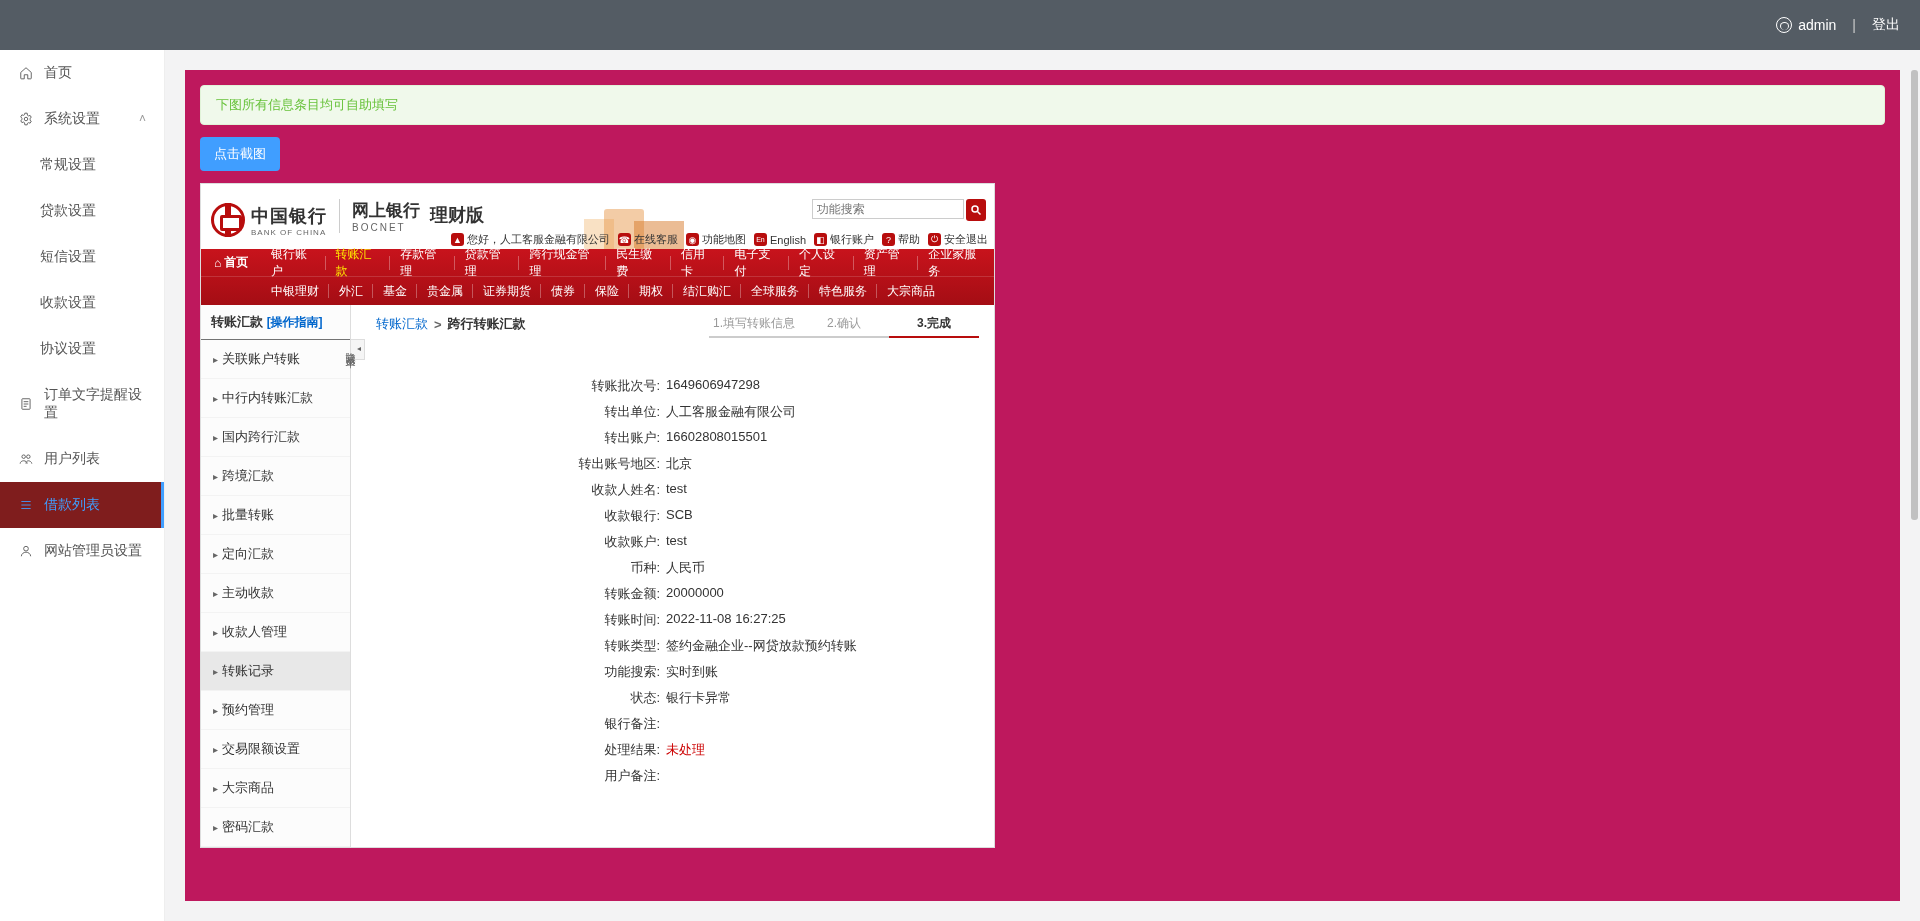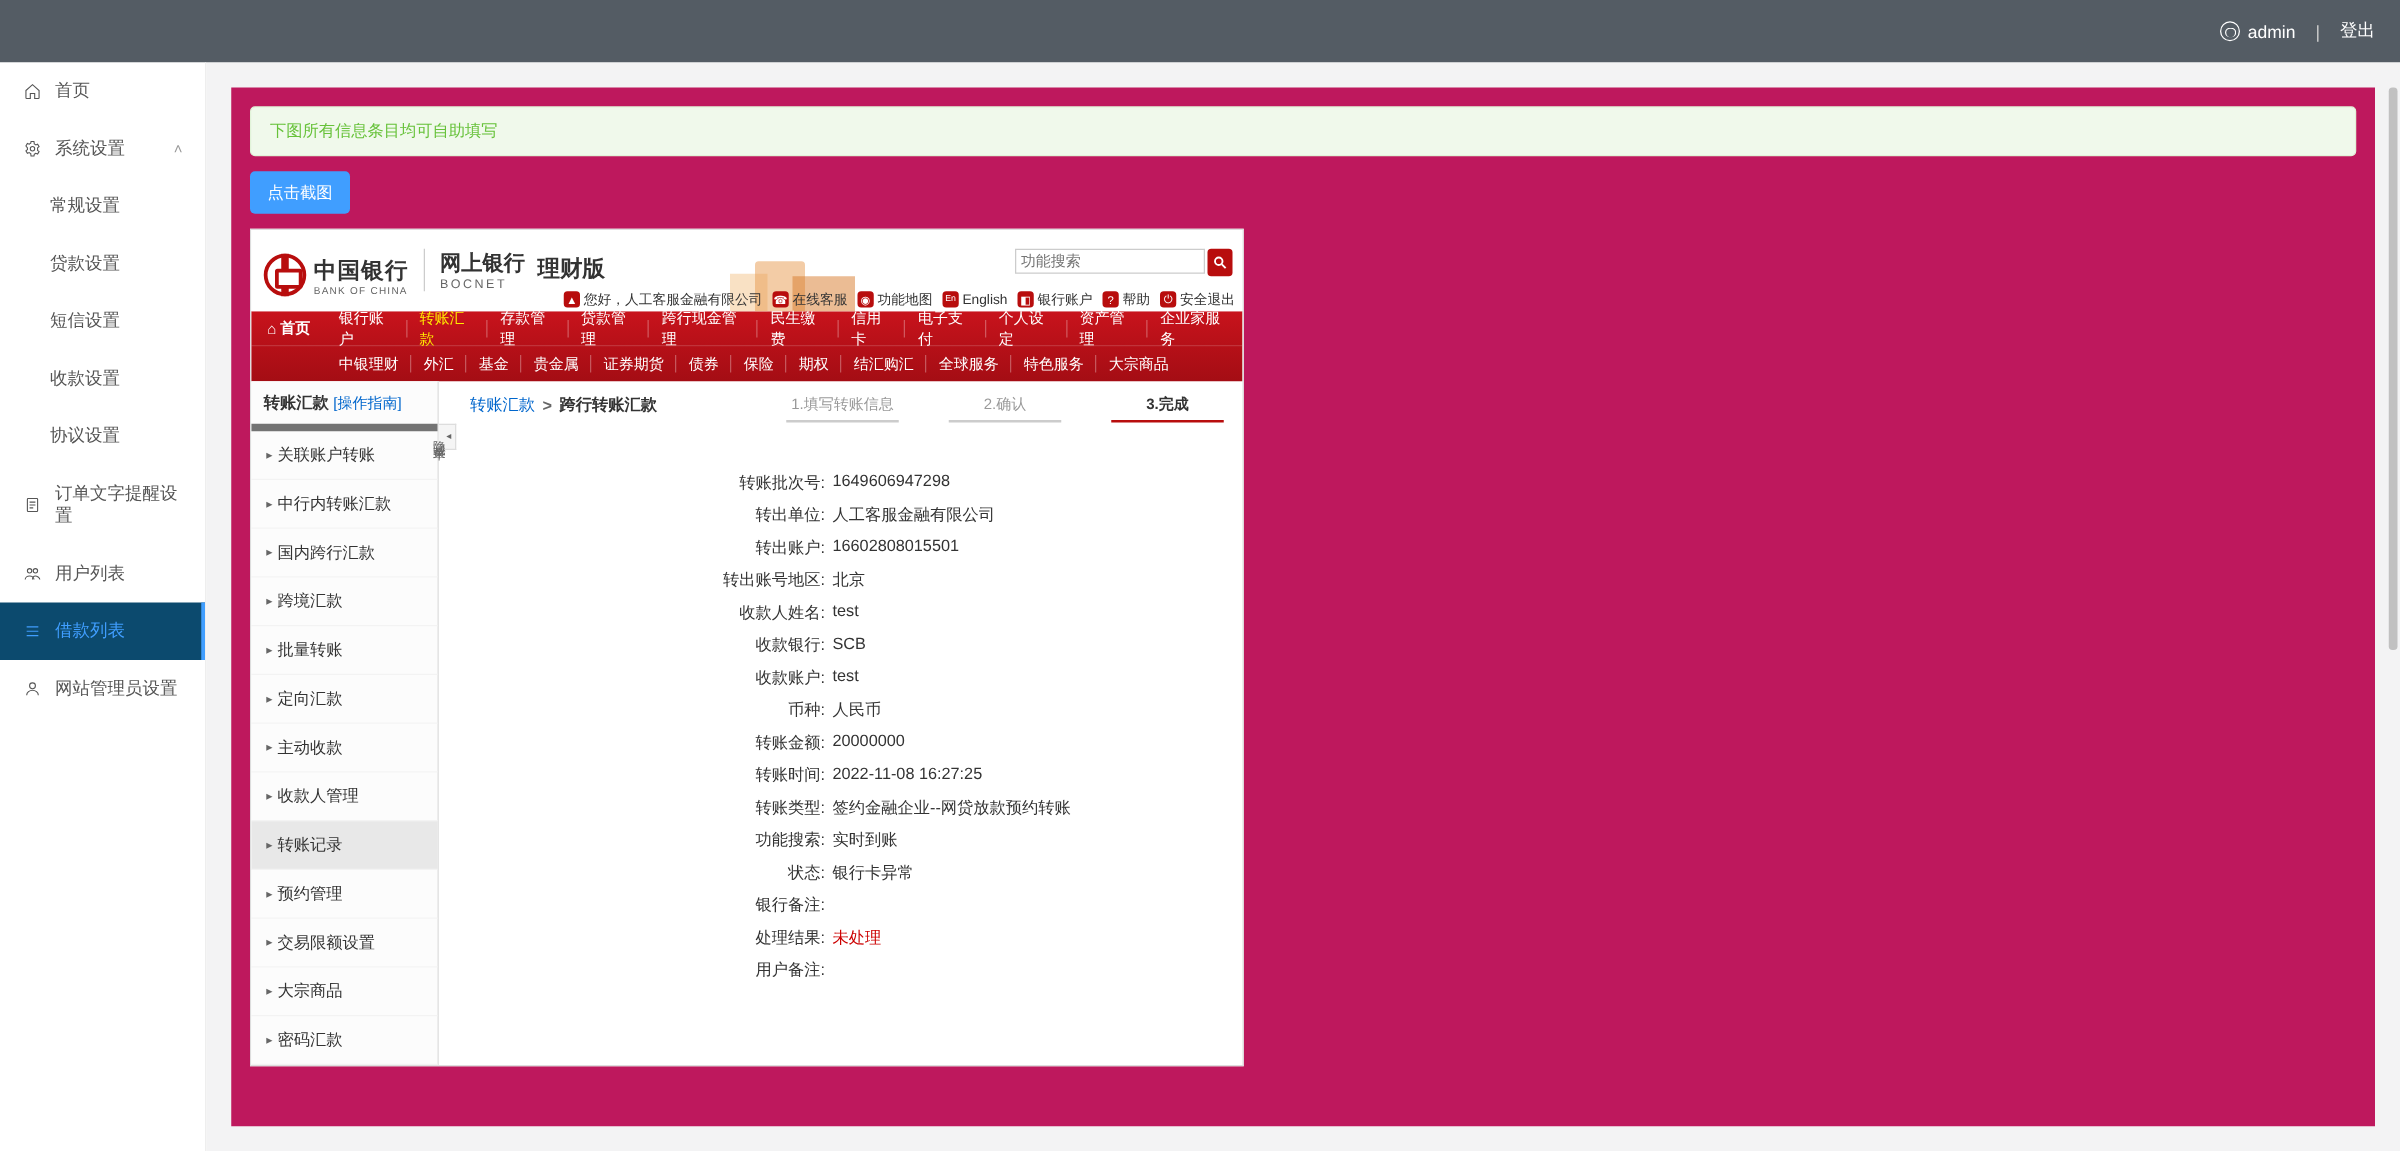--- a/index.html
+++ b/index.html
@@ -14,21 +14,21 @@
 .topbar a.logout { color: #fff; text-decoration: none; cursor: pointer; }
 
 
 .wrap { display: flex; height: calc(100vh - 50px); }
 
 
 .sidebar { width: 165px; background: #fff; border-right: 1px solid #eee; overflow-y: auto; flex-shrink: 0; }
 .side-item { display: flex; align-items: center; padding: 14px 18px; color: #555; cursor: pointer; font-size: 14px; }
 .side-item .mi { width: 16px; margin-right: 10px; flex-shrink: 0; display: inline-flex; align-items: center; justify-content: center; }
 .side-item.sub { padding-left: 40px; }
-.side-item.active { color: #409eff; border-right: 3px solid #409eff; background: #0c4a6e; }
+.side-item.active { color: #409eff; border-right: 3px solid #409eff; background: #7f1d1d; }
 .side-item .caret { margin-left: auto; font-size: 12px; color: #999; }
 .side-item.group { color: #555; }
 .side-item.group .caret.up::before { content: "˄"; }
 
 
 .main { flex: 1; background: #f3f3f4; overflow-y: auto; padding: 20px; position: relative; }
 .main-inner { background: #be185d; padding: 15px; position: relative; min-height: 100%; }
 .main::-webkit-scrollbar { width: 8px; }
 .main::-webkit-scrollbar-thumb { background: #bbb; border-radius: 4px; }
 .main-scroll-indicator { position: absolute; right: 2px; top: 20px; width: 7px; height: 450px; background: #c1c1c1; border-radius: 3px; }
@@ -70,34 +70,34 @@
 .nav-links { display: flex; flex: 1; }
 .nav-links .nl { padding: 0 10px; display: flex; align-items: center; font-size: 12px; position: relative; cursor: pointer; }
 .nav-links .nl.active { color: #ffeb00; }
 .nav-links .nl:not(:last-child)::after { content:""; position: absolute; right: 0; top: 7px; height: 14px; width: 1px; background: rgba(255,255,255,.3); }
 .nav-row2 { display: flex; height: 28px; padding-left: 60px; }
 .nav-row2 .nl { padding: 0 10px; display: flex; align-items: center; font-size: 12px; position: relative; cursor: pointer; }
 .nav-row2 .nl:not(:last-child)::after { content:""; position: absolute; right: 0; top: 7px; height: 14px; width: 1px; background: rgba(255,255,255,.3); }
 
 .bank-body { display: flex; position: relative; }
 .sub-sidebar { width: 150px; border-right: 1px solid #ddd; background: #fcfcfc; }
-.sub-sb-title { padding: 8px 10px; color: #333; font-size: 13px; border-bottom: 6px solid #737373; }
+.sub-sb-title { padding: 8px 10px; color: #333; font-size: 13px; border-bottom: 1px solid #737373; font-weight: bold; }
 .sub-sb-title .guide { color: #0066cc; cursor: pointer; font-size:12px; }
 .sub-sb-item { padding: 10px 12px; color: #333; cursor: pointer; display: flex; align-items: center; gap: 4px; border-bottom: 1px solid #f3f3f3; font-size: 13px; }
 .sub-sb-item::before { content: "▸"; font-size: 10px; color: #666; }
 .sub-sb-item.selected { background: #e8e8e8; }
 .hide-tab { position: absolute; left: 150px; top: 34px; width: 14px; background: #f5f5f5; border: 1px solid #ddd; border-left: none; writing-mode: vertical-rl; text-orientation: upright; font-size: 10px; padding: 4px 1px; color: #666; cursor: pointer; letter-spacing: 2px; }
 .hide-tab::before { content: "◂"; display: block; writing-mode: horizontal-tb; text-align: center; font-size: 8px; margin-bottom: 2px; }
 
 .content { flex: 1; padding: 10px 15px 20px 25px; position: relative; }
 .breadcrumb2 { font-size: 13px; display: flex; align-items: center; gap: 6px; margin-bottom: 8px; }
 .breadcrumb2 .b1 { color: #0066cc; cursor: pointer; }
 .breadcrumb2 .ar { color: #666; font-weight: bold; }
 .breadcrumb2 .b2 { color: #333; font-weight: bold; }
-.steps { position: absolute; right: 15px; top: 10px; display: flex; font-size: 12px; gap: 40px; }
+.steps { position: absolute; right: 15px; top: 10px; display: flex; font-size: 12px; }
 .steps .step { width: 90px; text-align: center; padding-bottom: 4px; border-bottom: 2px solid #ccc; color: #999; }
 .steps .step.done { border-bottom-color: #b80d0d; color: #333; font-weight: bold; }
 
 .detail-table { margin-top: 40px; }
 .drow { display: flex; padding: 4px 0; font-size: 13px; }
 .drow .lbl { width: 290px; text-align: right; color: #333; padding-right: 6px; }
 .drow .val { flex: 1; color: #333; }
 .drow .val.red { color: #cc0000; }
 
 

